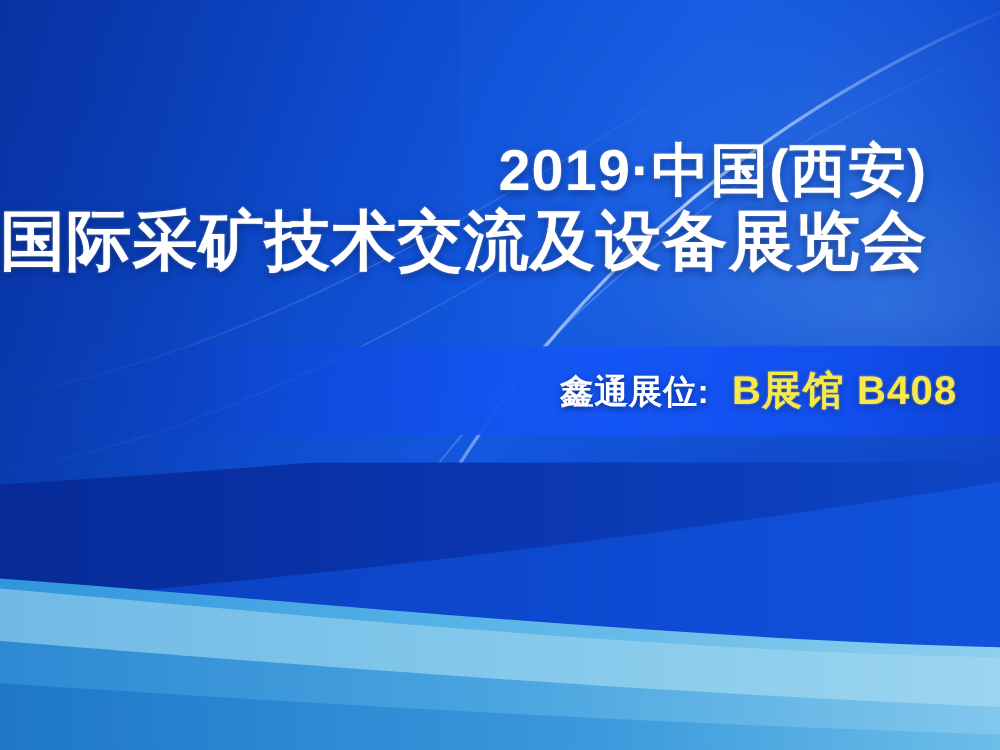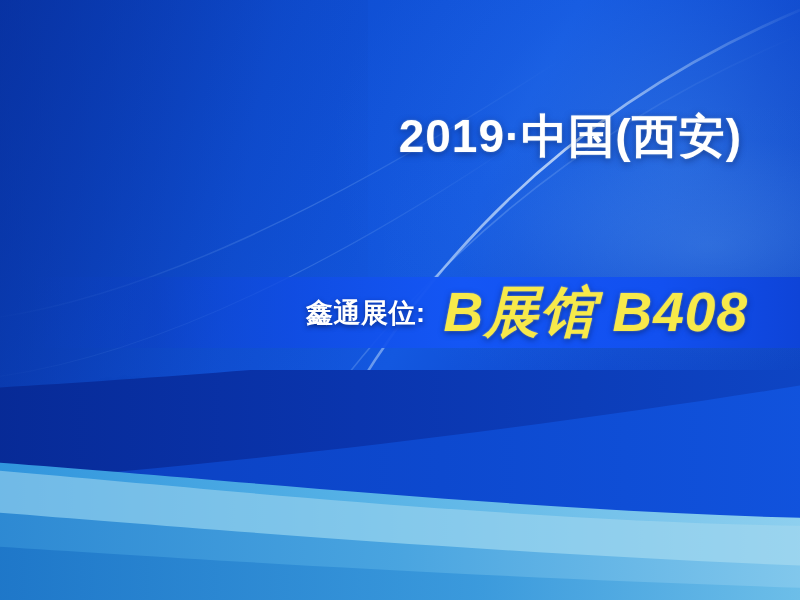--- a/index.html
+++ b/index.html
@@ -75,41 +75,40 @@
     background: linear-gradient(90deg,
         rgba(10,54,178,0.00) 0%,
         rgba(12,62,200,0.35) 16%,
         rgba(16,76,228,0.85) 34%,
         rgba(20,86,245,1) 56%,
         rgba(18,80,240,1) 82%,
         rgba(14,68,216,1) 100%);
     display: flex;
     align-items: center;
     justify-content: flex-end;
-    padding-right: 52px;
+    padding-right: 34px;
     box-sizing: border-box;
     margin-left: 32px;
   }
   .booth-label {
     color: #ffffff;
     font-size: 27px;
     font-weight: bold;
     letter-spacing: 0.5px;
     text-shadow: 0 2px 5px rgba(0,20,70,0.6);
     white-space: nowrap;
   }
   .booth-value {
     color: #f7e94a;
-    font-size: 55px;
+    font-size: 32px;
     font-weight: bold;
     letter-spacing: 1px;
     margin-left: 18px;
     text-shadow: 0 2px 6px rgba(0,24,90,0.65), 0 0 2px rgba(255,255,200,0.8);
     white-space: nowrap;
-    font-style: italic;
   }
 
   
   .info-line {
     position: absolute;
     left: 0; right: 0;
     top: 376px;
     text-align: center;
     padding-left: 16px;
     padding-right: 10px;
@@ -155,20 +154,21 @@
       </defs>
       <path d="M 255 600 C 330 400 470 150 800 10" fill="none" stroke="url(#sw1)" stroke-width="2.6"></path>
       <path d="M 200 600 C 300 420 460 175 800 35" fill="none" stroke="url(#sw2)" stroke-width="1.6"></path>
       <path d="M -20 320 C 140 300 330 210 560 60" fill="none" stroke="url(#sw3)" stroke-width="1.4"></path>
       <path d="M -30 380 C 130 365 320 275 520 140" fill="none" stroke="url(#sw3)" stroke-width="1.1"></path>
     </svg>
   </div>
 
   <div class="title-block">
     <div class="title-line1">2019·中国(西安)</div>
+    <div class="title-line2">国际采矿技术交流及设备展览会</div>
   </div>
 
   <div class="booth-strip">
     <span class="booth-label">鑫通展位:</span>
     <span class="booth-value">B展馆 B408</span>
   </div>
 
   <div class="info-line">
     <span class="info-text">时间:10月23日-25日</span>
     <span class="info-gap"></span>

